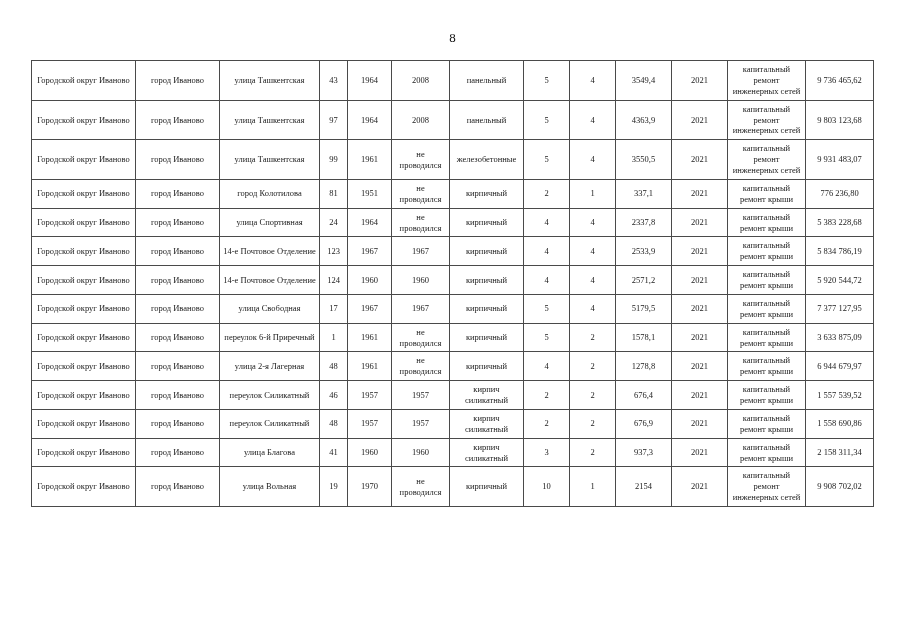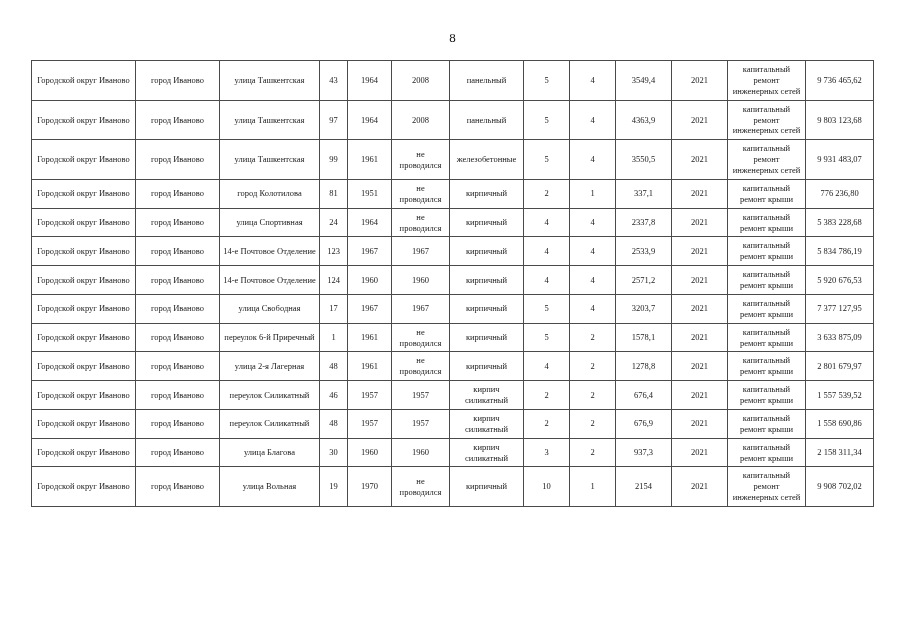--- a/index.html
+++ b/index.html
@@ -160,33 +160,33 @@
           <td>14-е Почтовое Отделение</td>
           <td>124</td>
           <td>1960</td>
           <td>1960</td>
           <td>кирпичный</td>
           <td>4</td>
           <td>4</td>
           <td>2571,2</td>
           <td>2021</td>
           <td>капитальный ремонт крыши</td>
-          <td>5 920 676,53</td>
+          <td>5 920 544,72</td>
         </tr>
         <tr>
           <td>Городской округ Иваново</td>
           <td>город Иваново</td>
           <td>улица Свободная</td>
           <td>17</td>
           <td>1967</td>
           <td>1967</td>
           <td>кирпичный</td>
           <td>5</td>
           <td>4</td>
-          <td>3203,7</td>
+          <td>5179,5</td>
           <td>2021</td>
           <td>капитальный ремонт крыши</td>
           <td>7 377 127,95</td>
         </tr>
         <tr>
           <td>Городской округ Иваново</td>
           <td>город Иваново</td>
           <td>переулок 6-й Приречный</td>
           <td>1</td>
           <td>1961</td>
@@ -205,21 +205,21 @@
           <td>улица 2-я Лагерная</td>
           <td>48</td>
           <td>1961</td>
           <td>не проводился</td>
           <td>кирпичный</td>
           <td>4</td>
           <td>2</td>
           <td>1278,8</td>
           <td>2021</td>
           <td>капитальный ремонт крыши</td>
-          <td>2 801 679,97</td>
+          <td>6 944 679,97</td>
         </tr>
         <tr>
           <td>Городской округ Иваново</td>
           <td>город Иваново</td>
           <td>переулок Силикатный</td>
           <td>46</td>
           <td>1957</td>
           <td>1957</td>
           <td>кирпич силикатный</td>
           <td>2</td>
@@ -241,21 +241,21 @@
           <td>2</td>
           <td>676,9</td>
           <td>2021</td>
           <td>капитальный ремонт крыши</td>
           <td>1 558 690,86</td>
         </tr>
         <tr>
           <td>Городской округ Иваново</td>
           <td>город Иваново</td>
           <td>улица Благова</td>
-          <td>30</td>
+          <td>41</td>
           <td>1960</td>
           <td>1960</td>
           <td>кирпич силикатный</td>
           <td>3</td>
           <td>2</td>
           <td>937,3</td>
           <td>2021</td>
           <td>капитальный ремонт крыши</td>
           <td>2 158 311,34</td>
         </tr>

